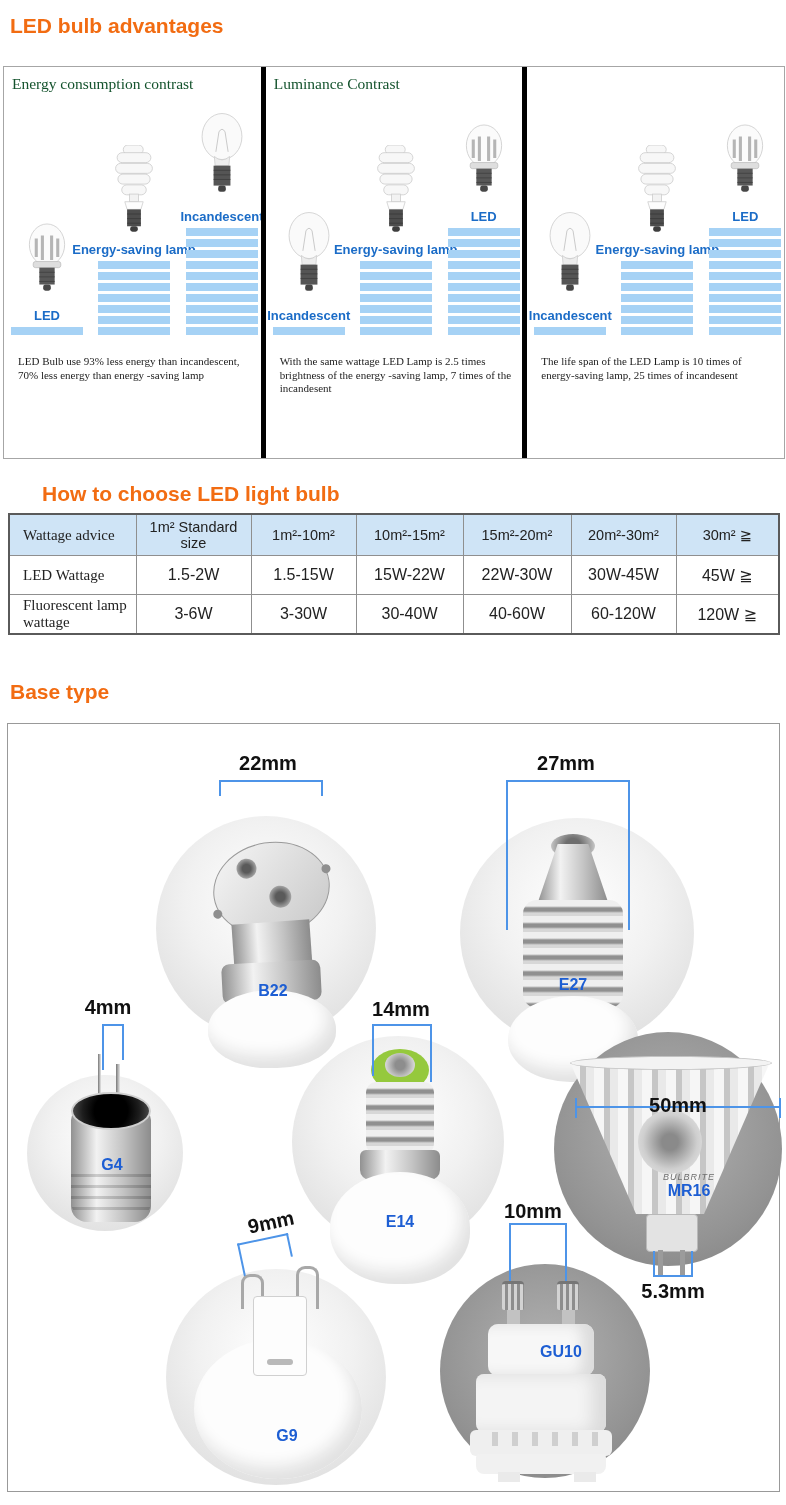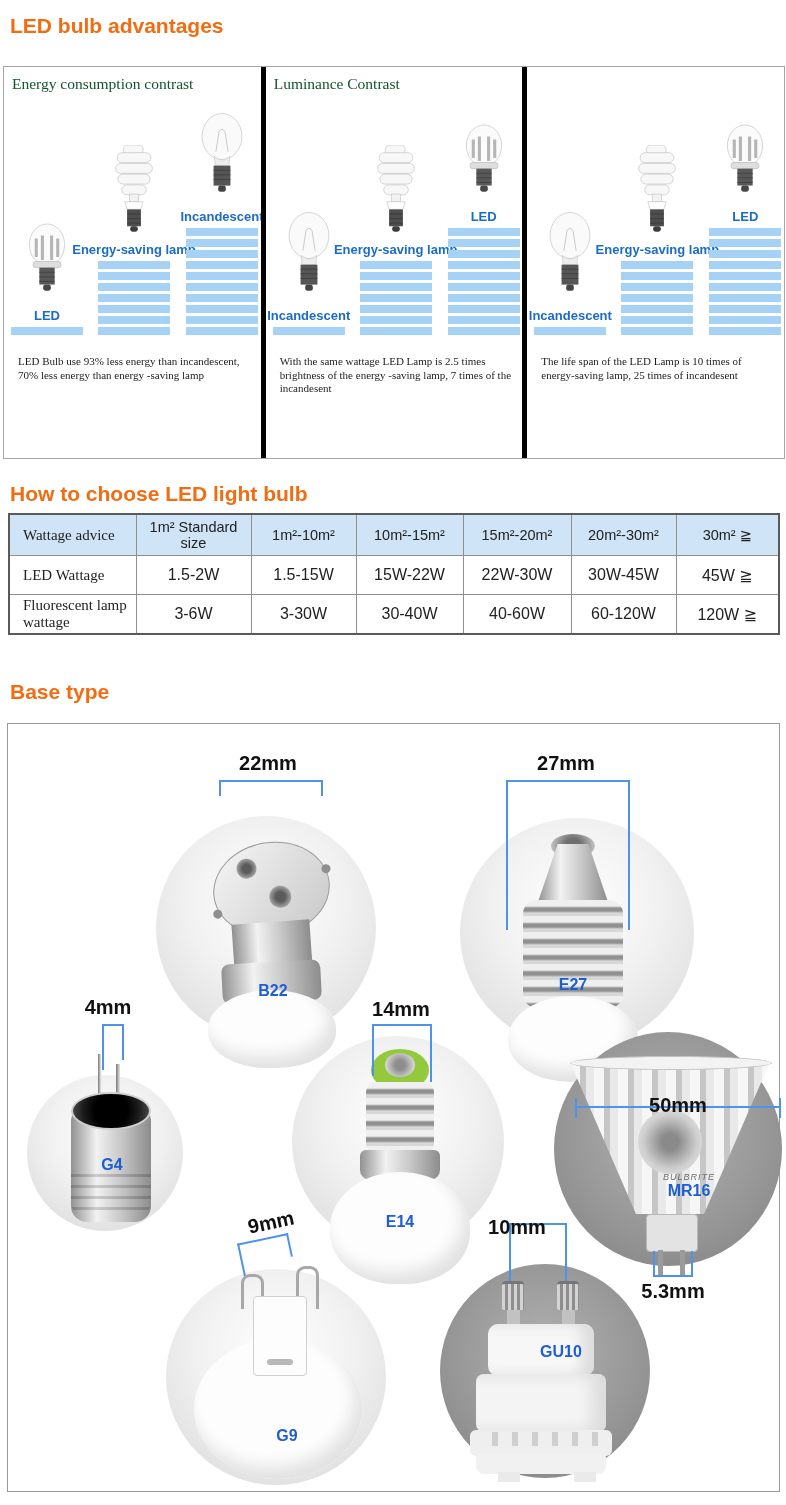--- a/index.html
+++ b/index.html
@@ -1,20 +1,20 @@
 <!DOCTYPE html>
 <html><head>
 <meta charset="utf-8">
 <style>
   html,body{margin:0;padding:0;background:#fff;}
   .page{position:relative;width:786px;height:1505px;background:#fff;overflow:hidden;
         font-family:"Liberation Sans",sans-serif;}
   
   .sec-title{position:absolute;left:10px;font-size:21px;font-weight:bold;color:#f26c12;}
-  .t-adv{top:14px;} .t-choose{top:482px;} .t-base{top:680px;}
+  .t-adv{top:14px;} .t-choose{top:482px;margin-left:32px;} .t-base{top:680px;}
 
   
   .panels{position:absolute;left:3px;top:66px;width:780px;height:391px;
           border:1px solid #a6a6a6;display:flex;}
   .panel{position:relative;flex:1 1 0;}
   .panel+.panel{border-left:5px solid #000000;}
   .panel-title{padding:8px 8px 0 8px;font-family:Liberation Serif, serif;font-size:15.5px;color:#14532d;}
   .chart{position:absolute;top:28px;left:0;right:0;height:240px;}
   .group{position:absolute;bottom:0;width:74px;height:100%;display:flex;flex-direction:column;
          align-items:center;justify-content:flex-end;}
@@ -401,21 +401,21 @@
       <div class="abs" style="left:233px;top:550px;width:17px;height:32px;border:3px solid #a8a8a8;border-bottom:none;border-radius:9px 9px 0 0;"></div>
       <div class="abs" style="left:288px;top:542px;width:17px;height:40px;border:3px solid #a8a8a8;border-bottom:none;border-radius:9px 9px 0 0;"></div>
       <div class="abs" style="left:245px;top:572px;width:52px;height:78px;background:#fdfdfd;border:1px solid #d0d0d0;border-radius:4px;z-index:2;">
         <div class="abs" style="left:13px;top:62px;width:26px;height:6px;background:#b9b9b9;border-radius:3px;"></div>
       </div>
       <div class="abs ceramic" style="left:186px;top:615px;width:168px;height:140px;border-radius:50%;"></div>
     </div>
     <div class="abs base-label" style="left:234px;top:703px;width:90px;z-index:3;">G9</div>
 
     <div class="abs circle-dark" style="left:432px;top:540px;width:210px;height:214px;"></div>
-    <div class="abs dim-label" style="left:452px;top:476px;width:114px;margin-top:16px;">10mm</div>
+    <div class="abs dim-label" style="left:468px;top:476px;width:114px;">10mm</div>
     <div class="abs dline" style="left:501px;top:499px;width:58px;height:2px;"></div>
     <div class="abs dline" style="left:501px;top:499px;width:2px;height:58px;"></div>
     <div class="abs dline" style="left:557px;top:499px;width:2px;height:58px;"></div>
     <div>
       <div class="abs" style="left:494px;top:557px;width:22px;height:26px;border-radius:4px 4px 2px 2px;background:repeating-linear-gradient(90deg,#d3d3d3 0 3px,#8e8e8e 3px 6px);border-top:3px solid #767676;"></div>
       <div class="abs" style="left:549px;top:557px;width:22px;height:26px;border-radius:4px 4px 2px 2px;background:repeating-linear-gradient(90deg,#d3d3d3 0 3px,#8e8e8e 3px 6px);border-top:3px solid #767676;"></div>
       <div class="abs" style="left:499px;top:586px;width:13px;height:16px;background:#c2c2c2;"></div>
       <div class="abs" style="left:554px;top:586px;width:13px;height:16px;background:#c2c2c2;"></div>
       <div class="abs" style="left:480px;top:600px;width:106px;height:52px;background:#f7f7f7;border-radius:10px;box-shadow:inset -12px 0 14px #dcdcdc;"></div>
       <div class="abs" style="left:468px;top:650px;width:130px;height:58px;background:#f4f4f4;border-radius:8px;box-shadow:inset -14px 0 16px #dcdcdc;"></div>

